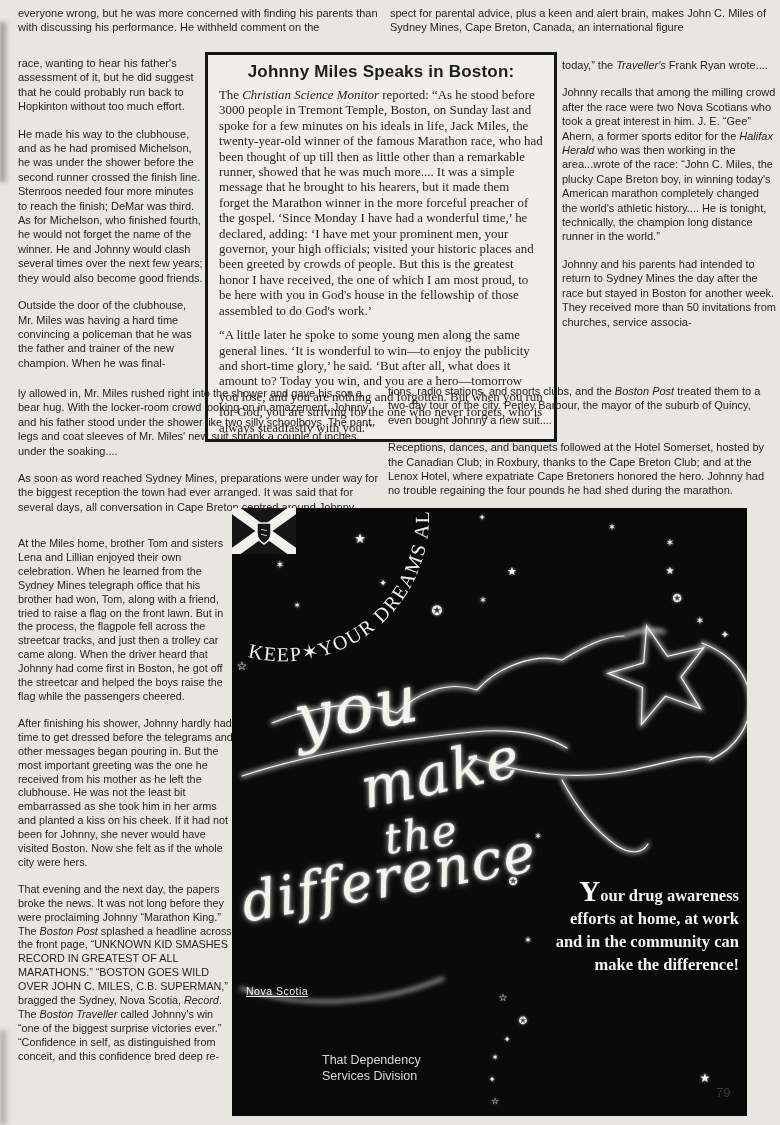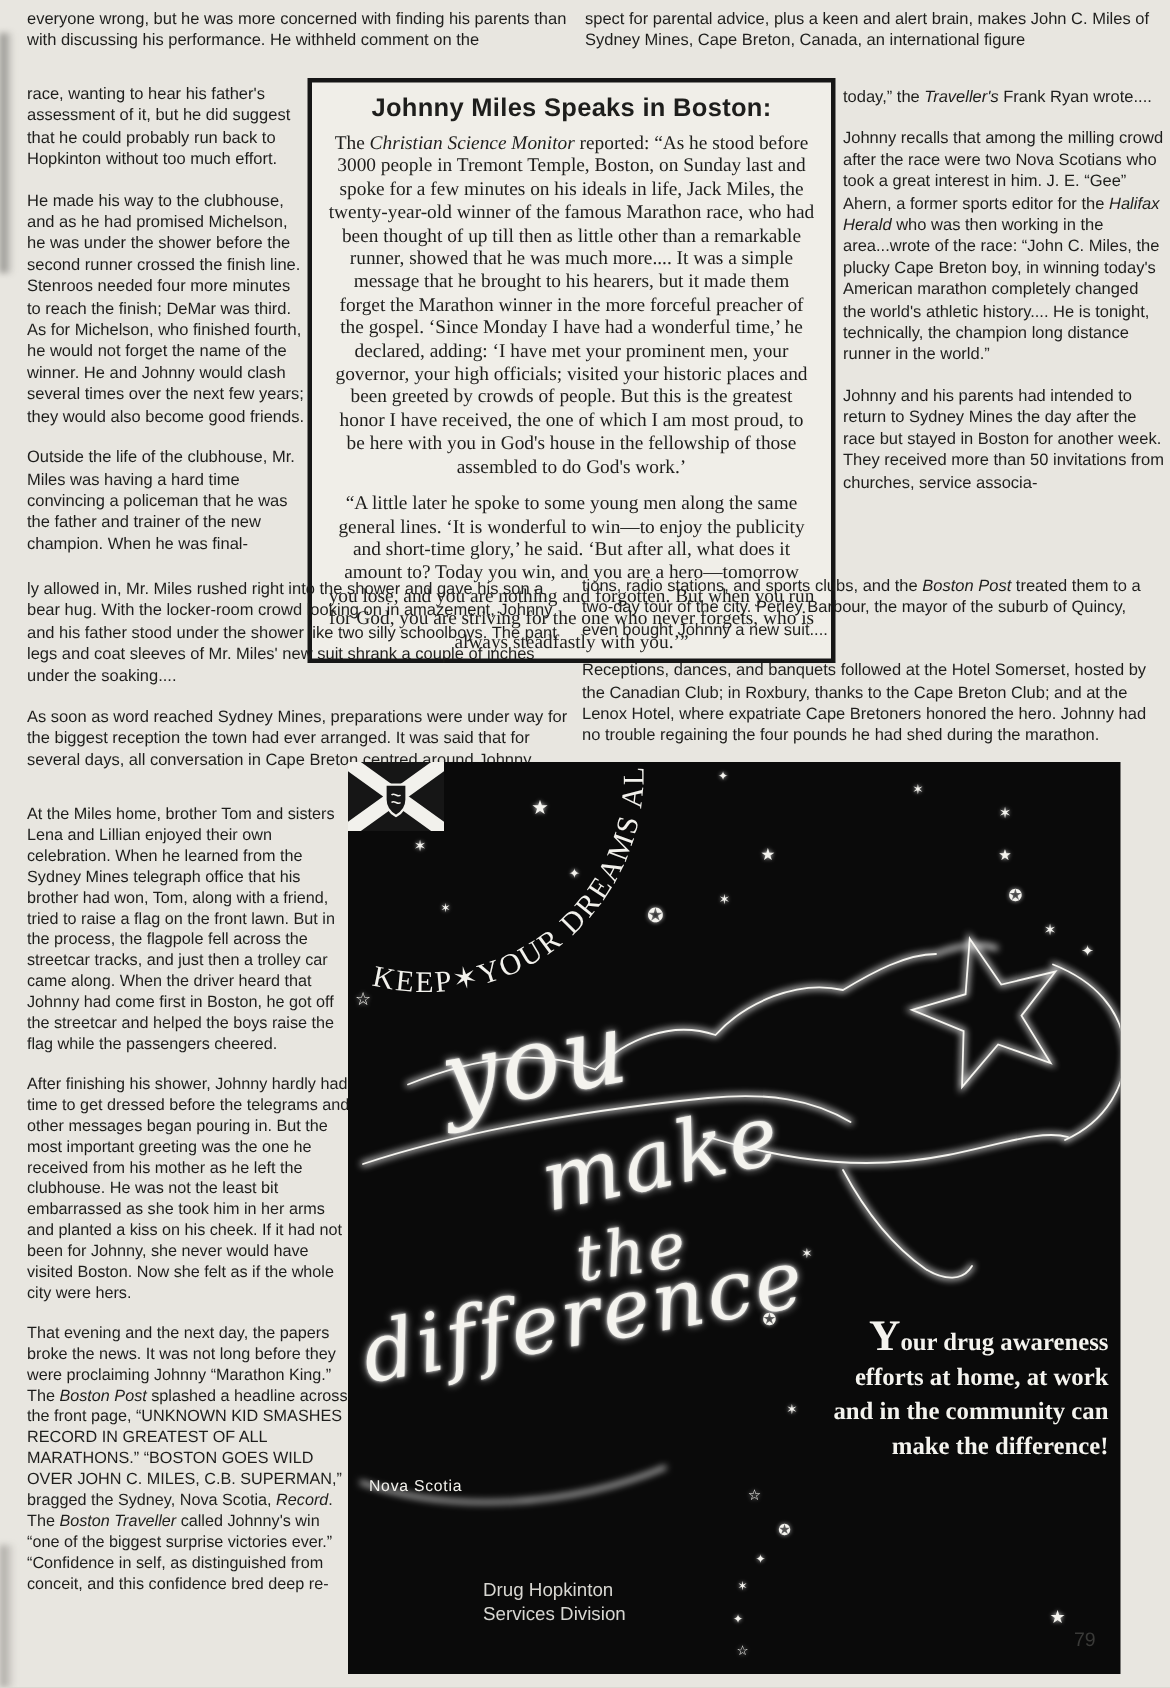--- a/index.html
+++ b/index.html
@@ -24,57 +24,57 @@
   
   .quote-box{
     left:205px; top:52px; width:352px; height:390px; box-sizing:border-box;
     background:var(--box-bg); border:3px solid #161616; padding:6px 11px 6px 11px;
   }
   .quote-title{
     font-family:"Liberation Sans", sans-serif; font-weight:bold; font-size:17px;
     text-align:center; margin:1px 0 6px 0; letter-spacing:.2px;
   }
   .quote-body{font-family:"Liberation Serif", serif; font-size:12.9px; line-height:15.4px;}
-  .quote-body p{margin:0 0 9px 0; text-align:center;}
+  .quote-body p{margin:0 0 9px 0; text-align:left;}
 
   
   .ad{left:232px; top:508px; width:515px; height:608px; background:var(--ad-bg); overflow:hidden;}
   .ad svg{position:absolute; left:0; top:0;}
   .star{position:absolute; color:var(--ad-text); text-shadow:0 0 3px rgba(255,255,255,.8); line-height:1; transform:translate(-50%,-50%);}
   .script-word{
     position:absolute; font-family:"DejaVu Serif", serif; font-style:italic; color:var(--ad-text);
     text-shadow:0 0 6px rgba(255,255,255,.75), 0 0 2px rgba(255,255,255,.9);
     font-weight:400; letter-spacing:2px; white-space:nowrap;
   }
   .ad-message{
     left:292px; top:372px; width:215px; text-align:right; color:var(--ad-text);
     font-family:"Liberation Serif", serif; font-size:16.5px; line-height:23px; font-weight:bold;
   }
   .ad-message .line:first-child::first-letter{font-size:29px;}
-  .ns-region{left:14px; top:477px; color:var(--ad-text); font-size:10.5px; letter-spacing:.5px;}
+  .ns-region{left:14px; top:477px; color:var(--ad-text); font-size:10.5px; letter-spacing:.5px;text-decoration:underline;}
   .ns-flag{left:14px; top:491px;}
   .dept{left:90px; top:492px; color:var(--ad-text); font-weight:bold; font-size:15.5px; line-height:18px;}
   .division{left:90px; top:545px; color:#d8d7d2; font-size:12.5px; line-height:15.5px;}
   .page-number{left:716px; top:1085px; font-size:13px; color:#3a3a38;}
 </style>
 </head>
 <body>
 
 <div class="page">
 
   <div class="abs gutter-top"></div>
   <div class="abs gutter-bottom"></div>
 
   <div class="abs body-text" style="left:390px;top:6px;width:385px;">spect for parental advice, plus a keen and alert brain, makes John C. Miles of Sydney Mines, Cape Breton, Canada, an international figure</div>
   <div class="abs body-text" style="left:18px;top:6px;width:372px;">everyone wrong, but he was more concerned with finding his parents than with discussing his performance. He withheld comment on the</div>
 
   <div class="abs body-text" style="left:18px;top:56px;width:186px;">
       <p>race, wanting to hear his father's assessment of it, but he did suggest that he could probably run back to Hopkinton without too much effort.</p>
       <p>He made his way to the clubhouse, and as he had promised Michelson, he was under the shower before the second runner crossed the finish line. Stenroos needed four more minutes to reach the finish; DeMar was third. As for Michelson, who finished fourth, he would not forget the name of the winner. He and Johnny would clash several times over the next few years; they would also become good friends.</p>
-      <p>Outside the life of the clubhouse, Mr. Miles was having a hard time convincing a policeman that he was the father and trainer of the new champion. When he was final-</p>
+      <p>Outside the door of the clubhouse, Mr. Miles was having a hard time convincing a policeman that he was the father and trainer of the new champion. When he was final-</p>
     </div>
   <div class="abs body-text" style="left:562px;top:58px;width:214px;">
       <p><span>today,” the </span><i>Traveller's</i><span> Frank Ryan wrote....</span></p>
       <p><span>Johnny recalls that among the milling crowd after the race were two Nova Scotians who took a great interest in him. J. E. “Gee” Ahern, a former sports editor for the </span><i>Halifax Herald</i><span> who was then working in the area...wrote of the race: “John C. Miles, the plucky Cape Breton boy, in winning today's American marathon completely changed the world's athletic history.... He is tonight, technically, the champion long distance runner in the world.”</span></p>
       <p>Johnny and his parents had intended to return to Sydney Mines the day after the race but stayed in Boston for another week. They received more than 50 invitations from churches, service associa-</p>
     </div>
 
   <div class="abs quote-box">
     <div class="quote-title">Johnny Miles Speaks in Boston:</div>
     <div class="quote-body">
@@ -176,19 +176,19 @@
       </div>
 
     <div class="abs ns-region">Nova Scotia</div>
     <svg class="abs ns-flag" width="64" height="46" viewBox="0 0 64 46">
       <rect x="0" y="0" width="64" height="46" fill="#161616"></rect>
       <path d="M 0 0 L 64 46 M 64 0 L 0 46" stroke="#f2f1ec" stroke-width="10"></path>
       <path d="M 25 15 h 14 v 10 c 0 6 -3.5 9 -7 11 c -3.5 -2 -7 -5 -7 -11 z" fill="#161616" stroke="#f2f1ec" stroke-width="1.5"></path>
       <path d="M 29 22 c 2 -2 4 2 6 0 m -6 5 c 2 -2 4 2 6 0" stroke="#f2f1ec" stroke-width="1" fill="none"></path>
     </svg>
     <div class="abs division">
-        <div class="line">Drug Hopkinton</div>
+        <div class="line">That Dependency</div>
         <div class="line">Services Division</div>
       </div>
   </div>
 
   <div class="abs page-number">79</div>
 </div>
 
 </body></html>

